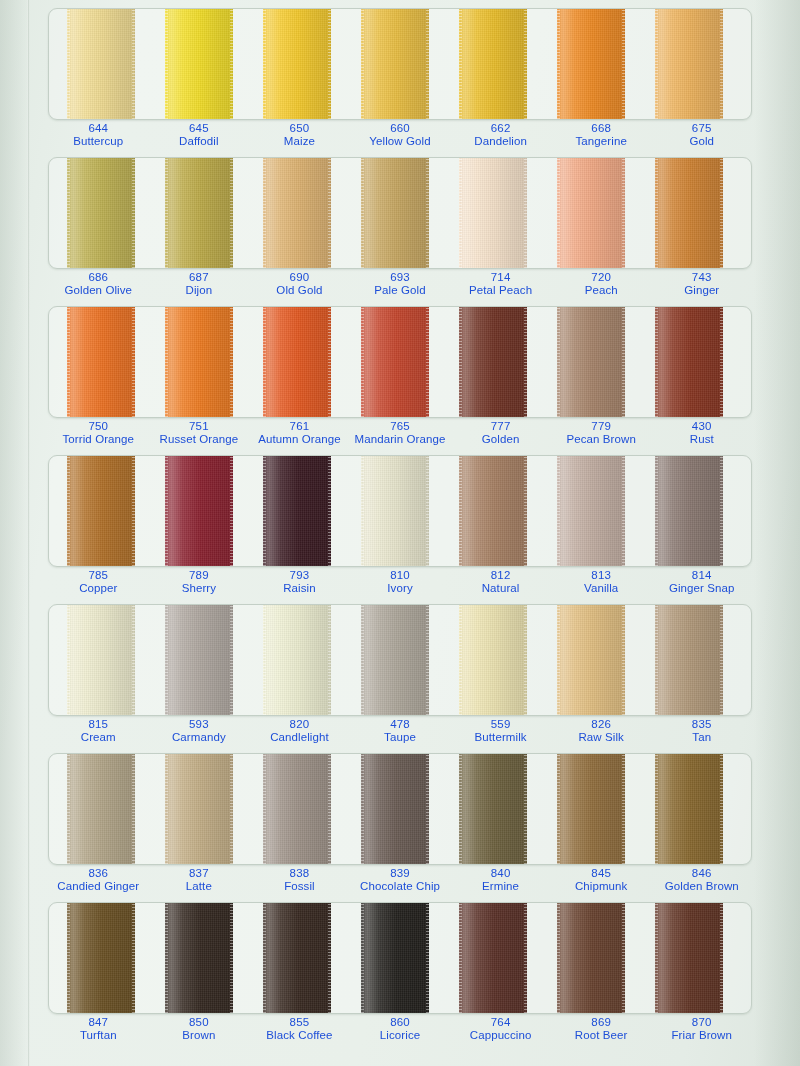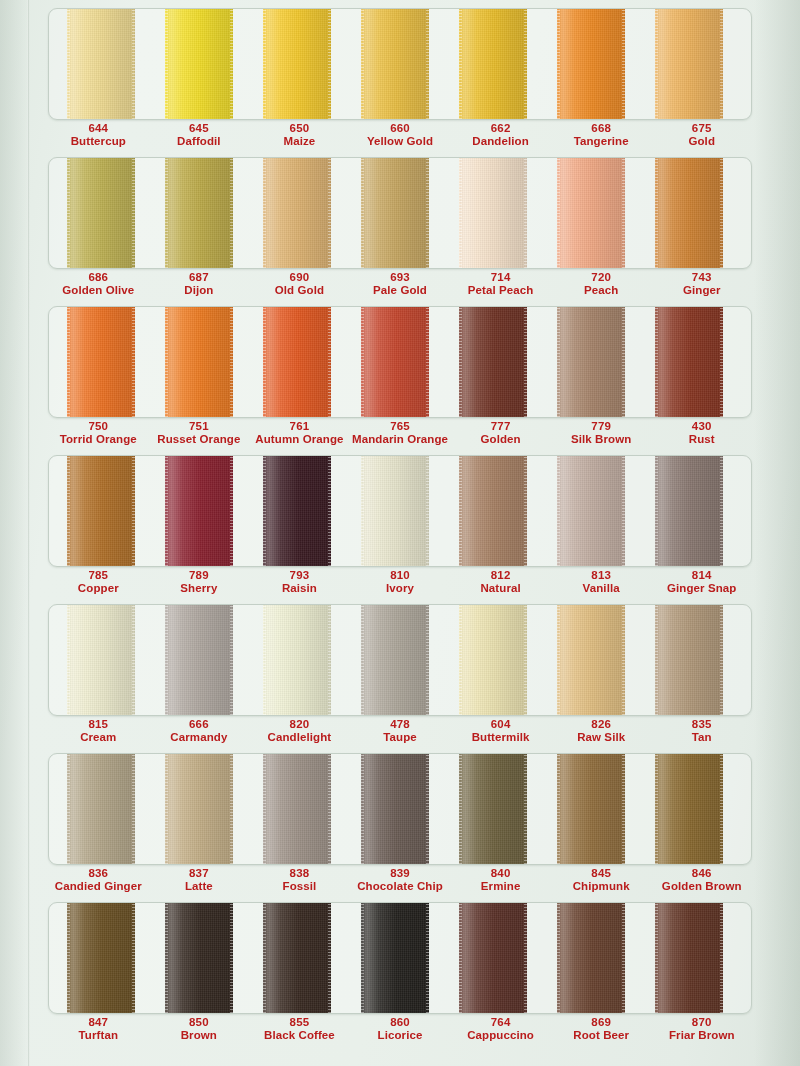--- a/index.html
+++ b/index.html
@@ -134,22 +134,21 @@
     left: 48px;
     top: 122px;
     width: 704px;
     height: 26px;
     display: flex;
   }
   .label-cell {
     flex: 1 1 0;
     text-align: center;
     line-height: 1.12;
-    color: #b91c1c;
-    font-weight: bold;
+    color: #1d4ed8;
   }
   .code {
     display: block;
     font-size: 11.5px;
     letter-spacing: .2px;
   }
   .name {
     display: block;
     font-size: 11.5px;
     letter-spacing: .1px;
@@ -408,21 +407,21 @@
           <div class="label-cell">
             <span class="code">765</span>
             <span class="name">Mandarin Orange</span>
           </div>
           <div class="label-cell">
             <span class="code">777</span>
             <span class="name">Golden</span>
           </div>
           <div class="label-cell">
             <span class="code">779</span>
-            <span class="name">Silk Brown</span>
+            <span class="name">Pecan Brown</span>
           </div>
           <div class="label-cell">
             <span class="code">430</span>
             <span class="name">Rust</span>
           </div>
         </div>
       </div>
       <div class="row">
         <div class="pocket">
           <div class="pocket-inner">
@@ -563,33 +562,33 @@
             </div>
             <div class="gap" style="width: 30px;"></div>
           </div>
         </div>
         <div class="labels">
           <div class="label-cell">
             <span class="code">815</span>
             <span class="name">Cream</span>
           </div>
           <div class="label-cell">
-            <span class="code">666</span>
+            <span class="code">593</span>
             <span class="name">Carmandy</span>
           </div>
           <div class="label-cell">
             <span class="code">820</span>
             <span class="name">Candlelight</span>
           </div>
           <div class="label-cell">
             <span class="code">478</span>
             <span class="name">Taupe</span>
           </div>
           <div class="label-cell">
-            <span class="code">604</span>
+            <span class="code">559</span>
             <span class="name">Buttermilk</span>
           </div>
           <div class="label-cell">
             <span class="code">826</span>
             <span class="name">Raw Silk</span>
           </div>
           <div class="label-cell">
             <span class="code">835</span>
             <span class="name">Tan</span>
           </div>

